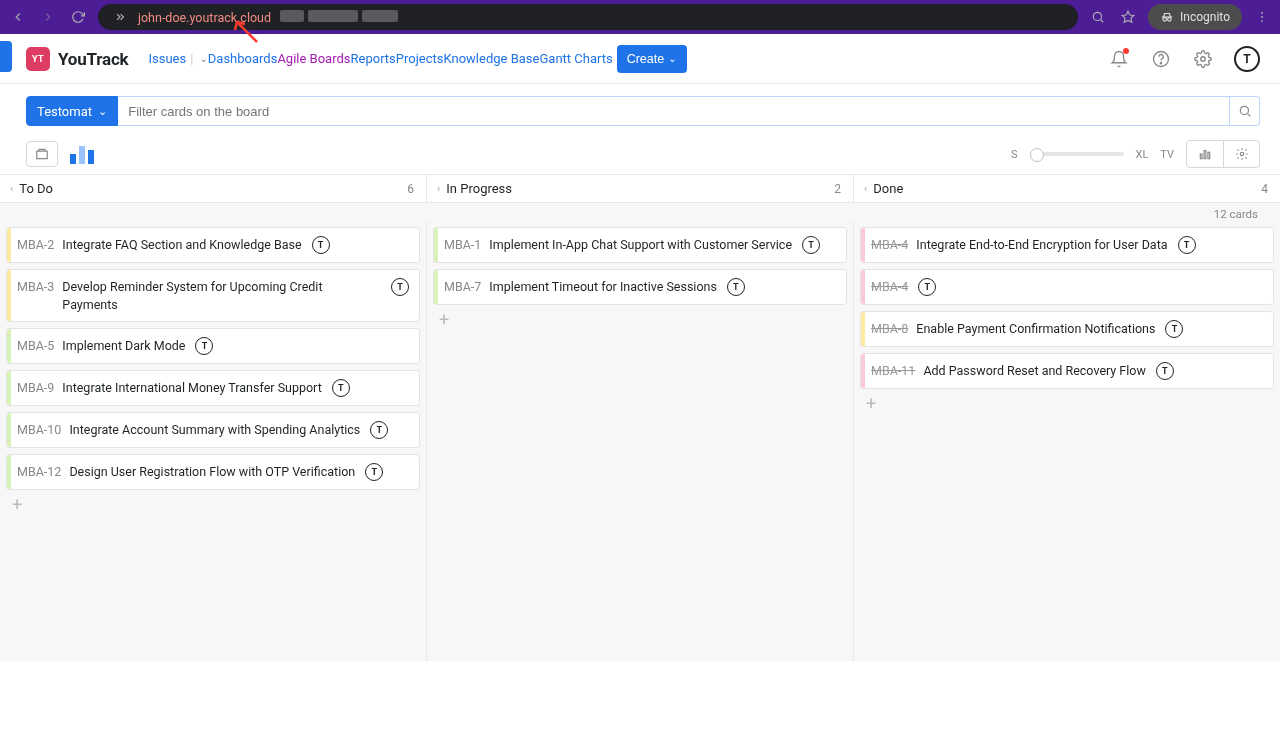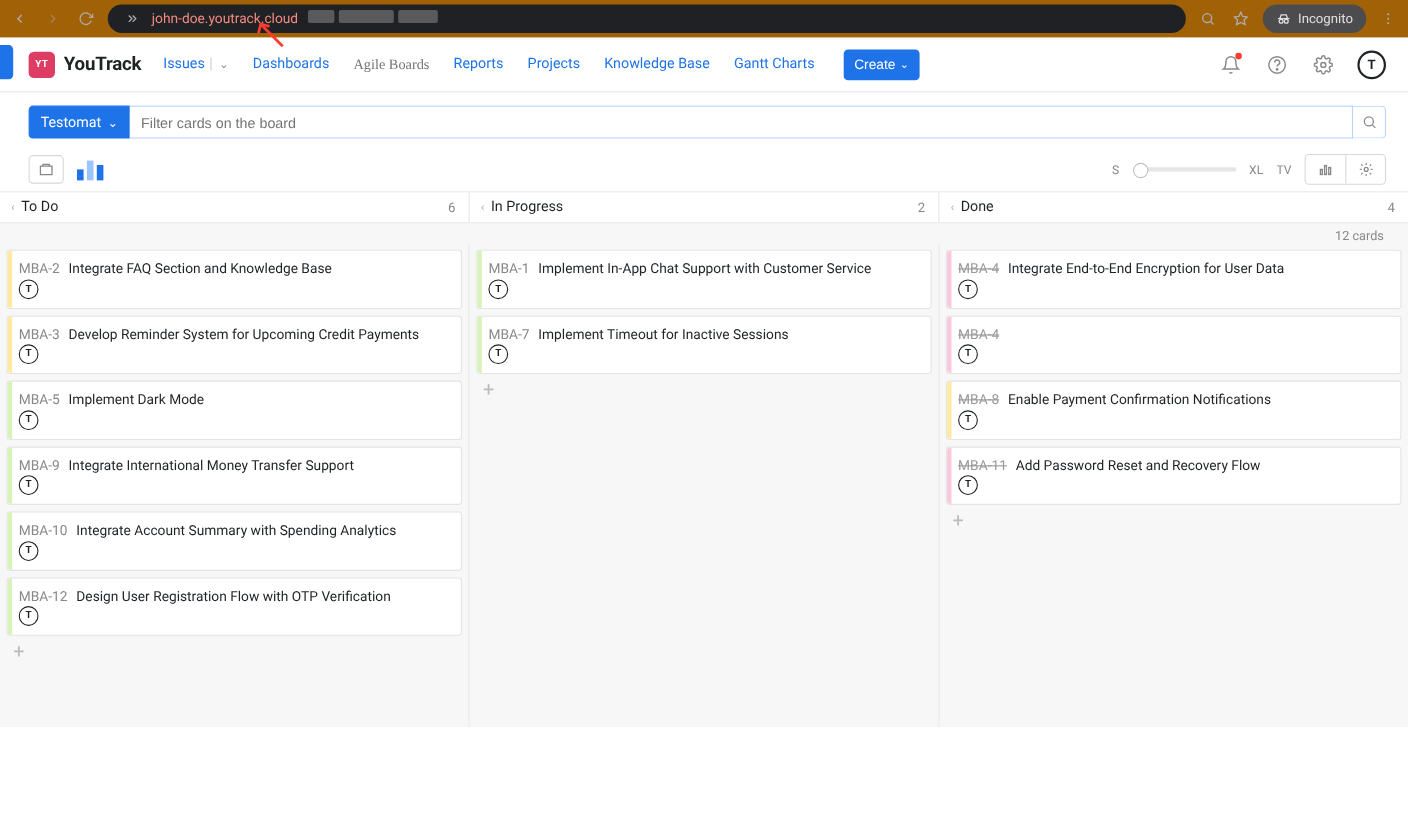--- a/index.html
+++ b/index.html
@@ -1,37 +1,37 @@
 <!DOCTYPE html>
 <html><head>
 <meta charset="utf-8">
 <style>
   * { box-sizing: border-box; margin: 0; padding: 0; }
   body { font-family: -apple-system, BlinkMacSystemFont, "Segoe UI", Roboto, Arial, sans-serif; font-size: 13px; color: #1f2326; background: #fff; }
   
   
-  .browser-bar { height: 34px; background: #a16207; display: flex; align-items: center; padding: 0 8px; gap: 10px; color:#ccc; }
+  .browser-bar { height: 34px; background: #4c1d95; display: flex; align-items: center; padding: 0 8px; gap: 10px; color:#ccc; }
   .nav-arrow, .reload-btn, .star-btn, .menu-btn, .site-info { width:20px; height:20px; display:flex; align-items:center; justify-content:center; color:#aeaeae; cursor:pointer; }
   .url-region { flex:1; display:flex; align-items:center; gap:8px; height:26px; background:#202124; border-radius:14px; padding:0 12px; overflow:hidden; }
   .url-text { font-size:12.5px; white-space:nowrap; }
   .url-highlight { color:#f28b82; }
   .url-blur { display:inline-flex; gap:4px; margin-left:6px; }
   .url-blur span { width:24px; height:12px; background:#5a5a5c; border-radius:2px; display:inline-block; }
   .incognito-chip { height:26px; background:#4c4c4e; border-radius:14px; padding:0 12px; display:flex; align-items:center; gap:6px; color:#e0e0e0; font-size:12px; }
   .arrow-annotation { position:absolute; top:20px; left:233px; color:#ff3b30; pointer-events:none; z-index:5; }
 
   
   .header { height:50px; border-bottom:1px solid #e8e8e8; display:flex; align-items:center; padding:0 20px 0 12px; gap:20px; position:relative; }
   .left-edge { position:absolute; left:0; top:41px; width:12px; height:31px; background:#1f73e8; border-top-right-radius:4px; border-bottom-right-radius:4px; }
   .logo-block { display:flex; align-items:center; gap:8px; font-weight:700; font-size:17px; letter-spacing:-0.2px; margin-left:14px; }
   .logo-icon { width:24px; height:24px; background:#de3d63; border-radius:5px; position:relative; }
   .logo-icon::before { content:"YT"; position:absolute; inset:0; display:flex; align-items:center; justify-content:center; color:#fff; font-size:9px; font-weight:700; letter-spacing:0.3px; }
-  .nav-links { display:flex; align-items:center; gap:22px; }
+  .nav-links { display:flex; align-items:center; }
   .nav-link { color:#1f73e8; font-size:13px; cursor:pointer; }
-  .nav-link.active { color:#737373;font-family:Liberation Serif, serif; }
+  .nav-link.active { color:#a21caf; }
   .issues-drop { display:flex; align-items:center; gap:2px; }
   .issues-drop .chev { color:#888; font-size:10px; margin-left:2px; }
   .create-btn { margin-left:4px; background:#1f73e8; color:#fff; border:none; border-radius:4px; height:28px; padding:0 10px; font-size:12.5px; display:flex; align-items:center; gap:4px; cursor:pointer; }
   .header-spacer { flex:1; }
   .hdr-icon { width:22px; height:22px; display:flex; align-items:center; justify-content:center; color:#888; cursor:pointer; }
   .bell-wrap { position:relative; }
   .bell-dot { position:absolute; top:0; right:1px; width:6px; height:6px; background:#ff3b30; border-radius:50%; }
   .avatar-ring { width:26px; height:26px; border:2px solid #1f2326; border-radius:50%; display:flex; align-items:center; justify-content:center; font-weight:700; font-size:12px; }
 
   
@@ -61,21 +61,21 @@
   .col-headers { display:flex; border-bottom:1px solid #e8e8e8; background:#fff; }
   .col-h { flex:1; display:flex; align-items:center; padding:6px 10px; gap:6px; font-size:13px; color:#1f2326; border-right:1px solid #e8e8e8; }
   .col-h:last-child { border-right:none; }
   .col-h .chev { color:#aaa; font-size:11px; }
   .col-count { margin-left:auto; color:#888; font-size:12px; padding-right:2px; }
   .summary-row { display:flex; justify-content:flex-end; padding:4px 22px 0 14px; font-size:11.5px; color:#888; }
 
   .columns { display:flex; min-height:440px; }
   .column { flex:1; padding:0 6px 8px 6px; border-right:1px solid #e8e8e8; }
   .column:last-child { border-right:none; }
-  .card { background:#fff; border:1px solid #e4e4e4; border-radius:3px; margin-top:6px; padding:8px 10px 8px 10px; position:relative; display:flex; flex-direction:column; }
+  .card { background:#fff; border:1px solid #e4e4e4; border-radius:3px; margin-top:6px; padding:8px 10px 8px 10px; position:relative; display:flex; flex-direction:row; gap:10px; }
   .card-stripe { position:absolute; left:0; top:0; bottom:0; width:4px; border-radius:3px 0 0 3px; }
   .card-head { display:flex; gap:8px; font-size:12.5px; line-height:1.4; }
   .card-id { color:#888; white-space:nowrap; }
   .card-id.done { text-decoration:line-through; color:#999; }
   .card-avatar { width:18px; height:18px; border:1.5px solid #1f2326; border-radius:50%; display:flex; align-items:center; justify-content:center; font-size:9px; font-weight:700; }
   .add-card { color:#bbb; font-size:18px; padding:4px 6px; cursor:pointer; display:inline-block; }
 
   svg { display:block; }
 </style>
 </head>

